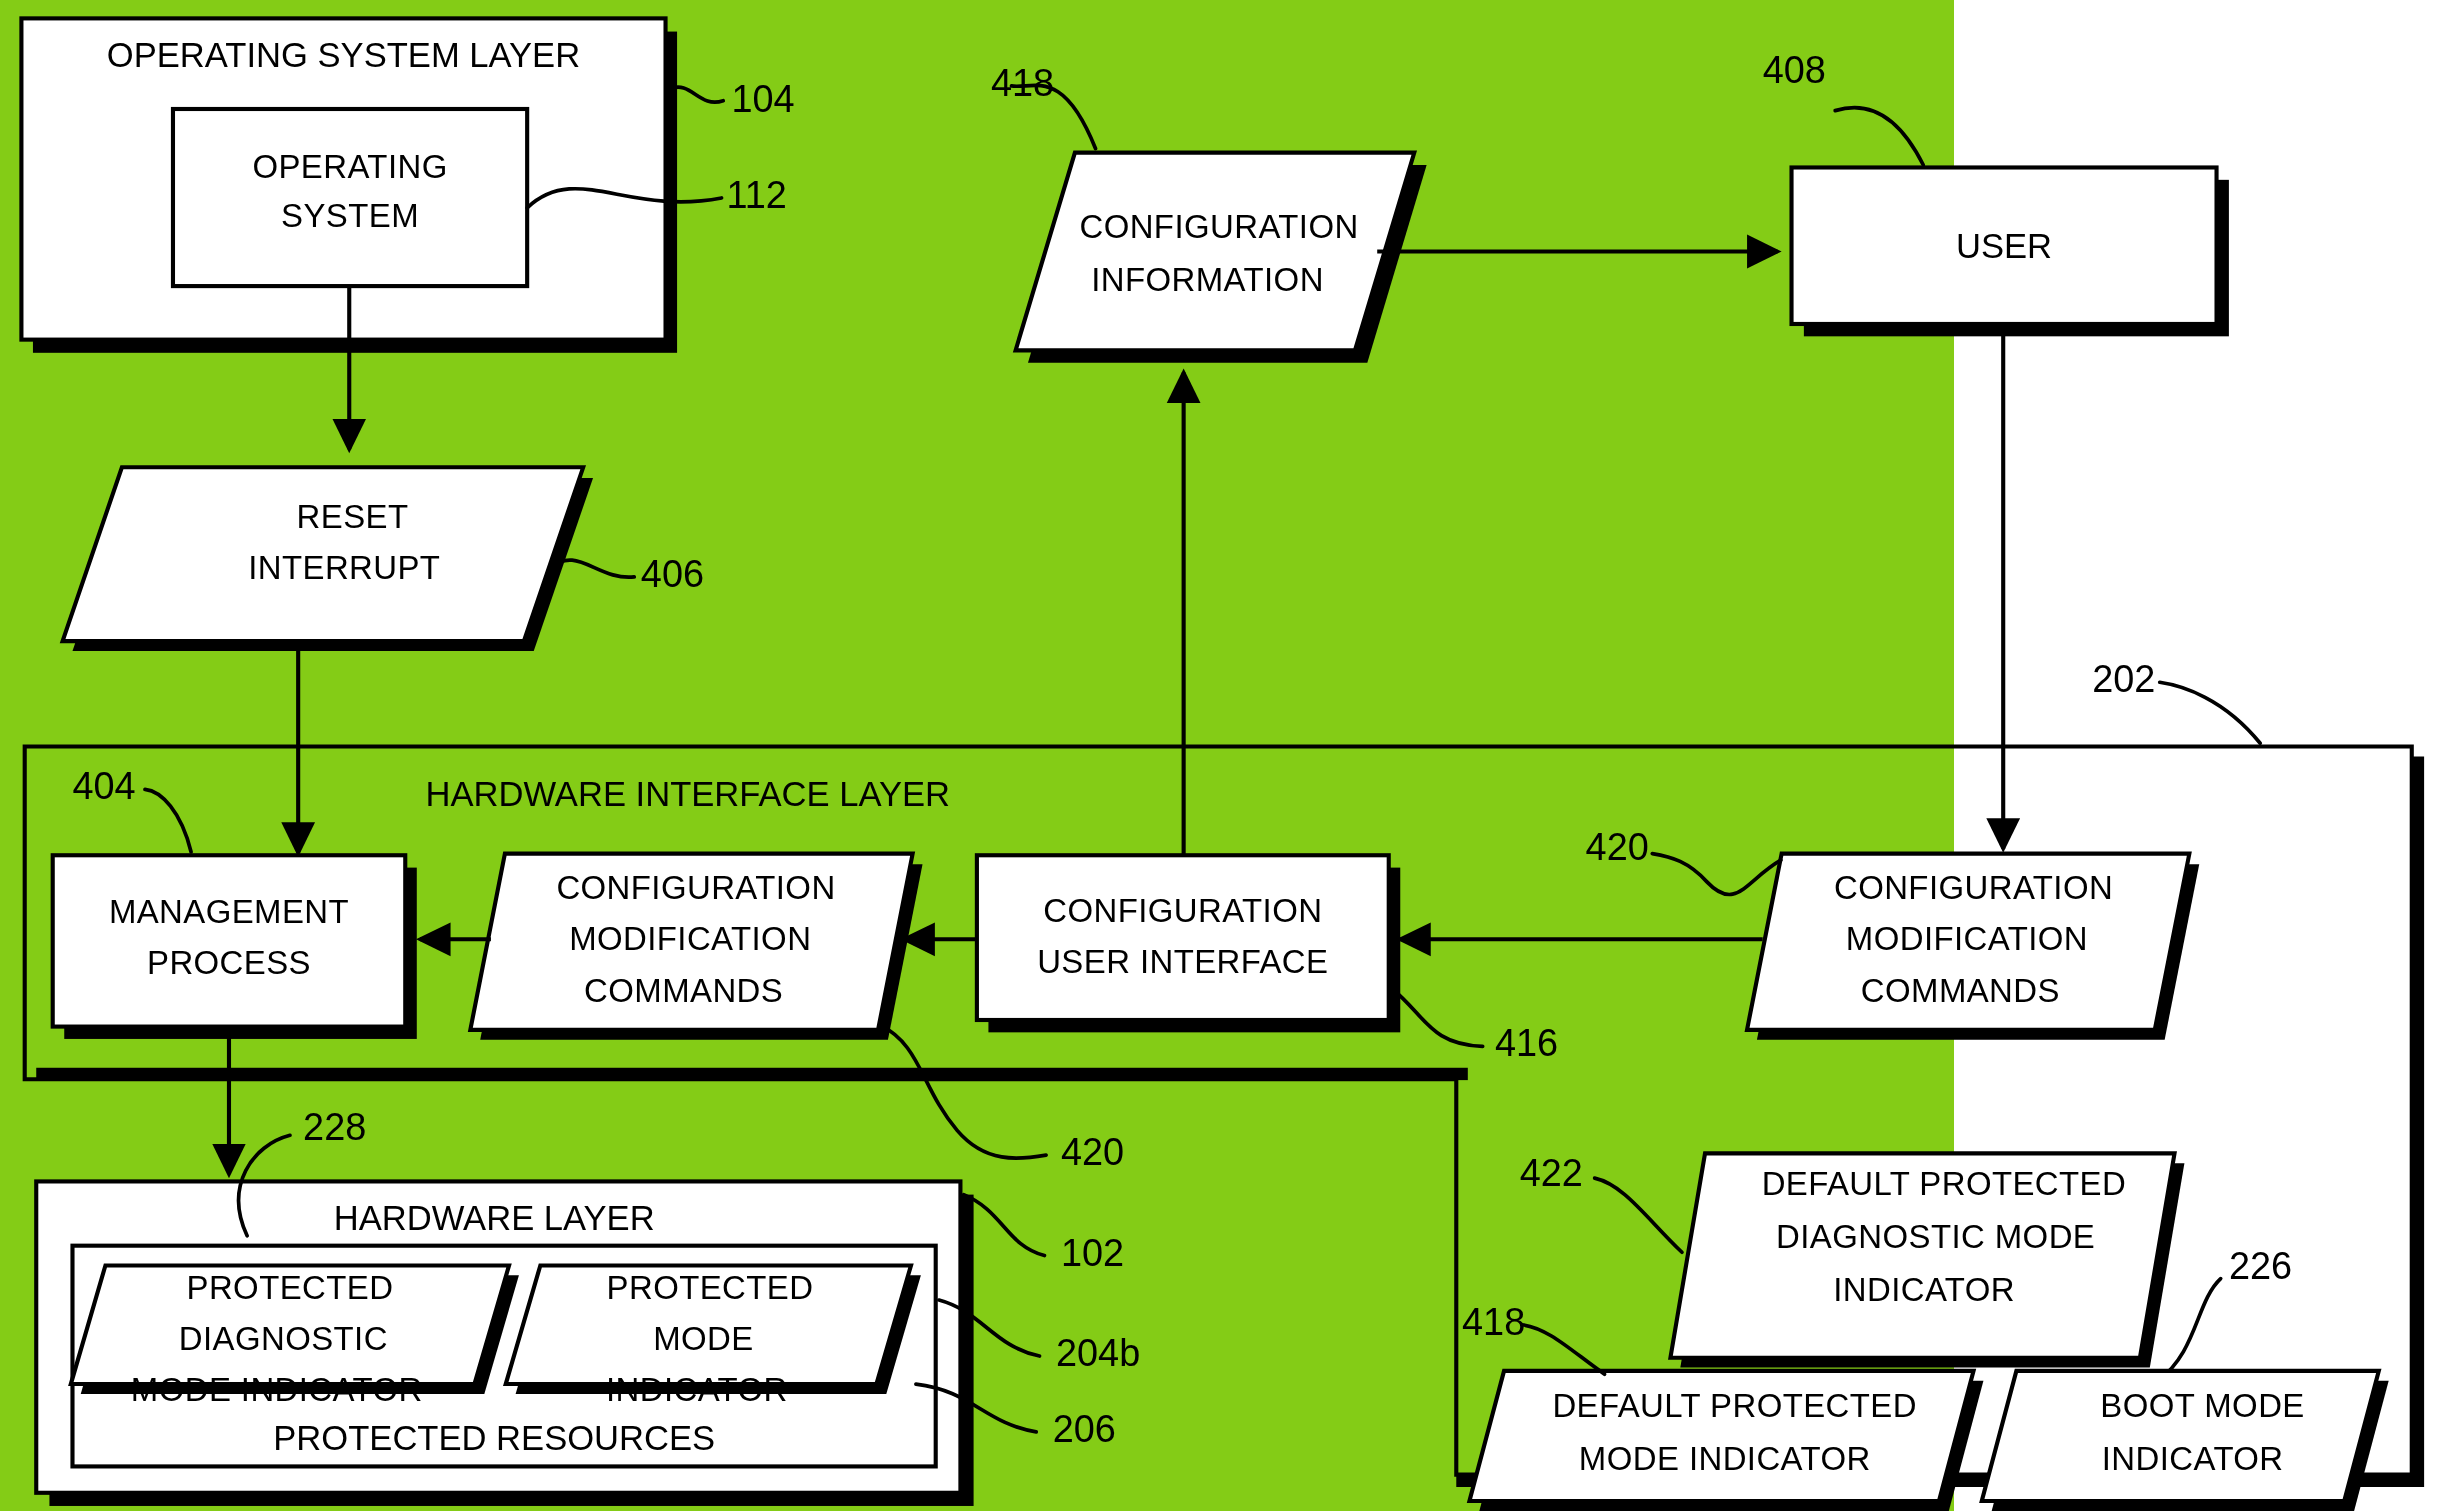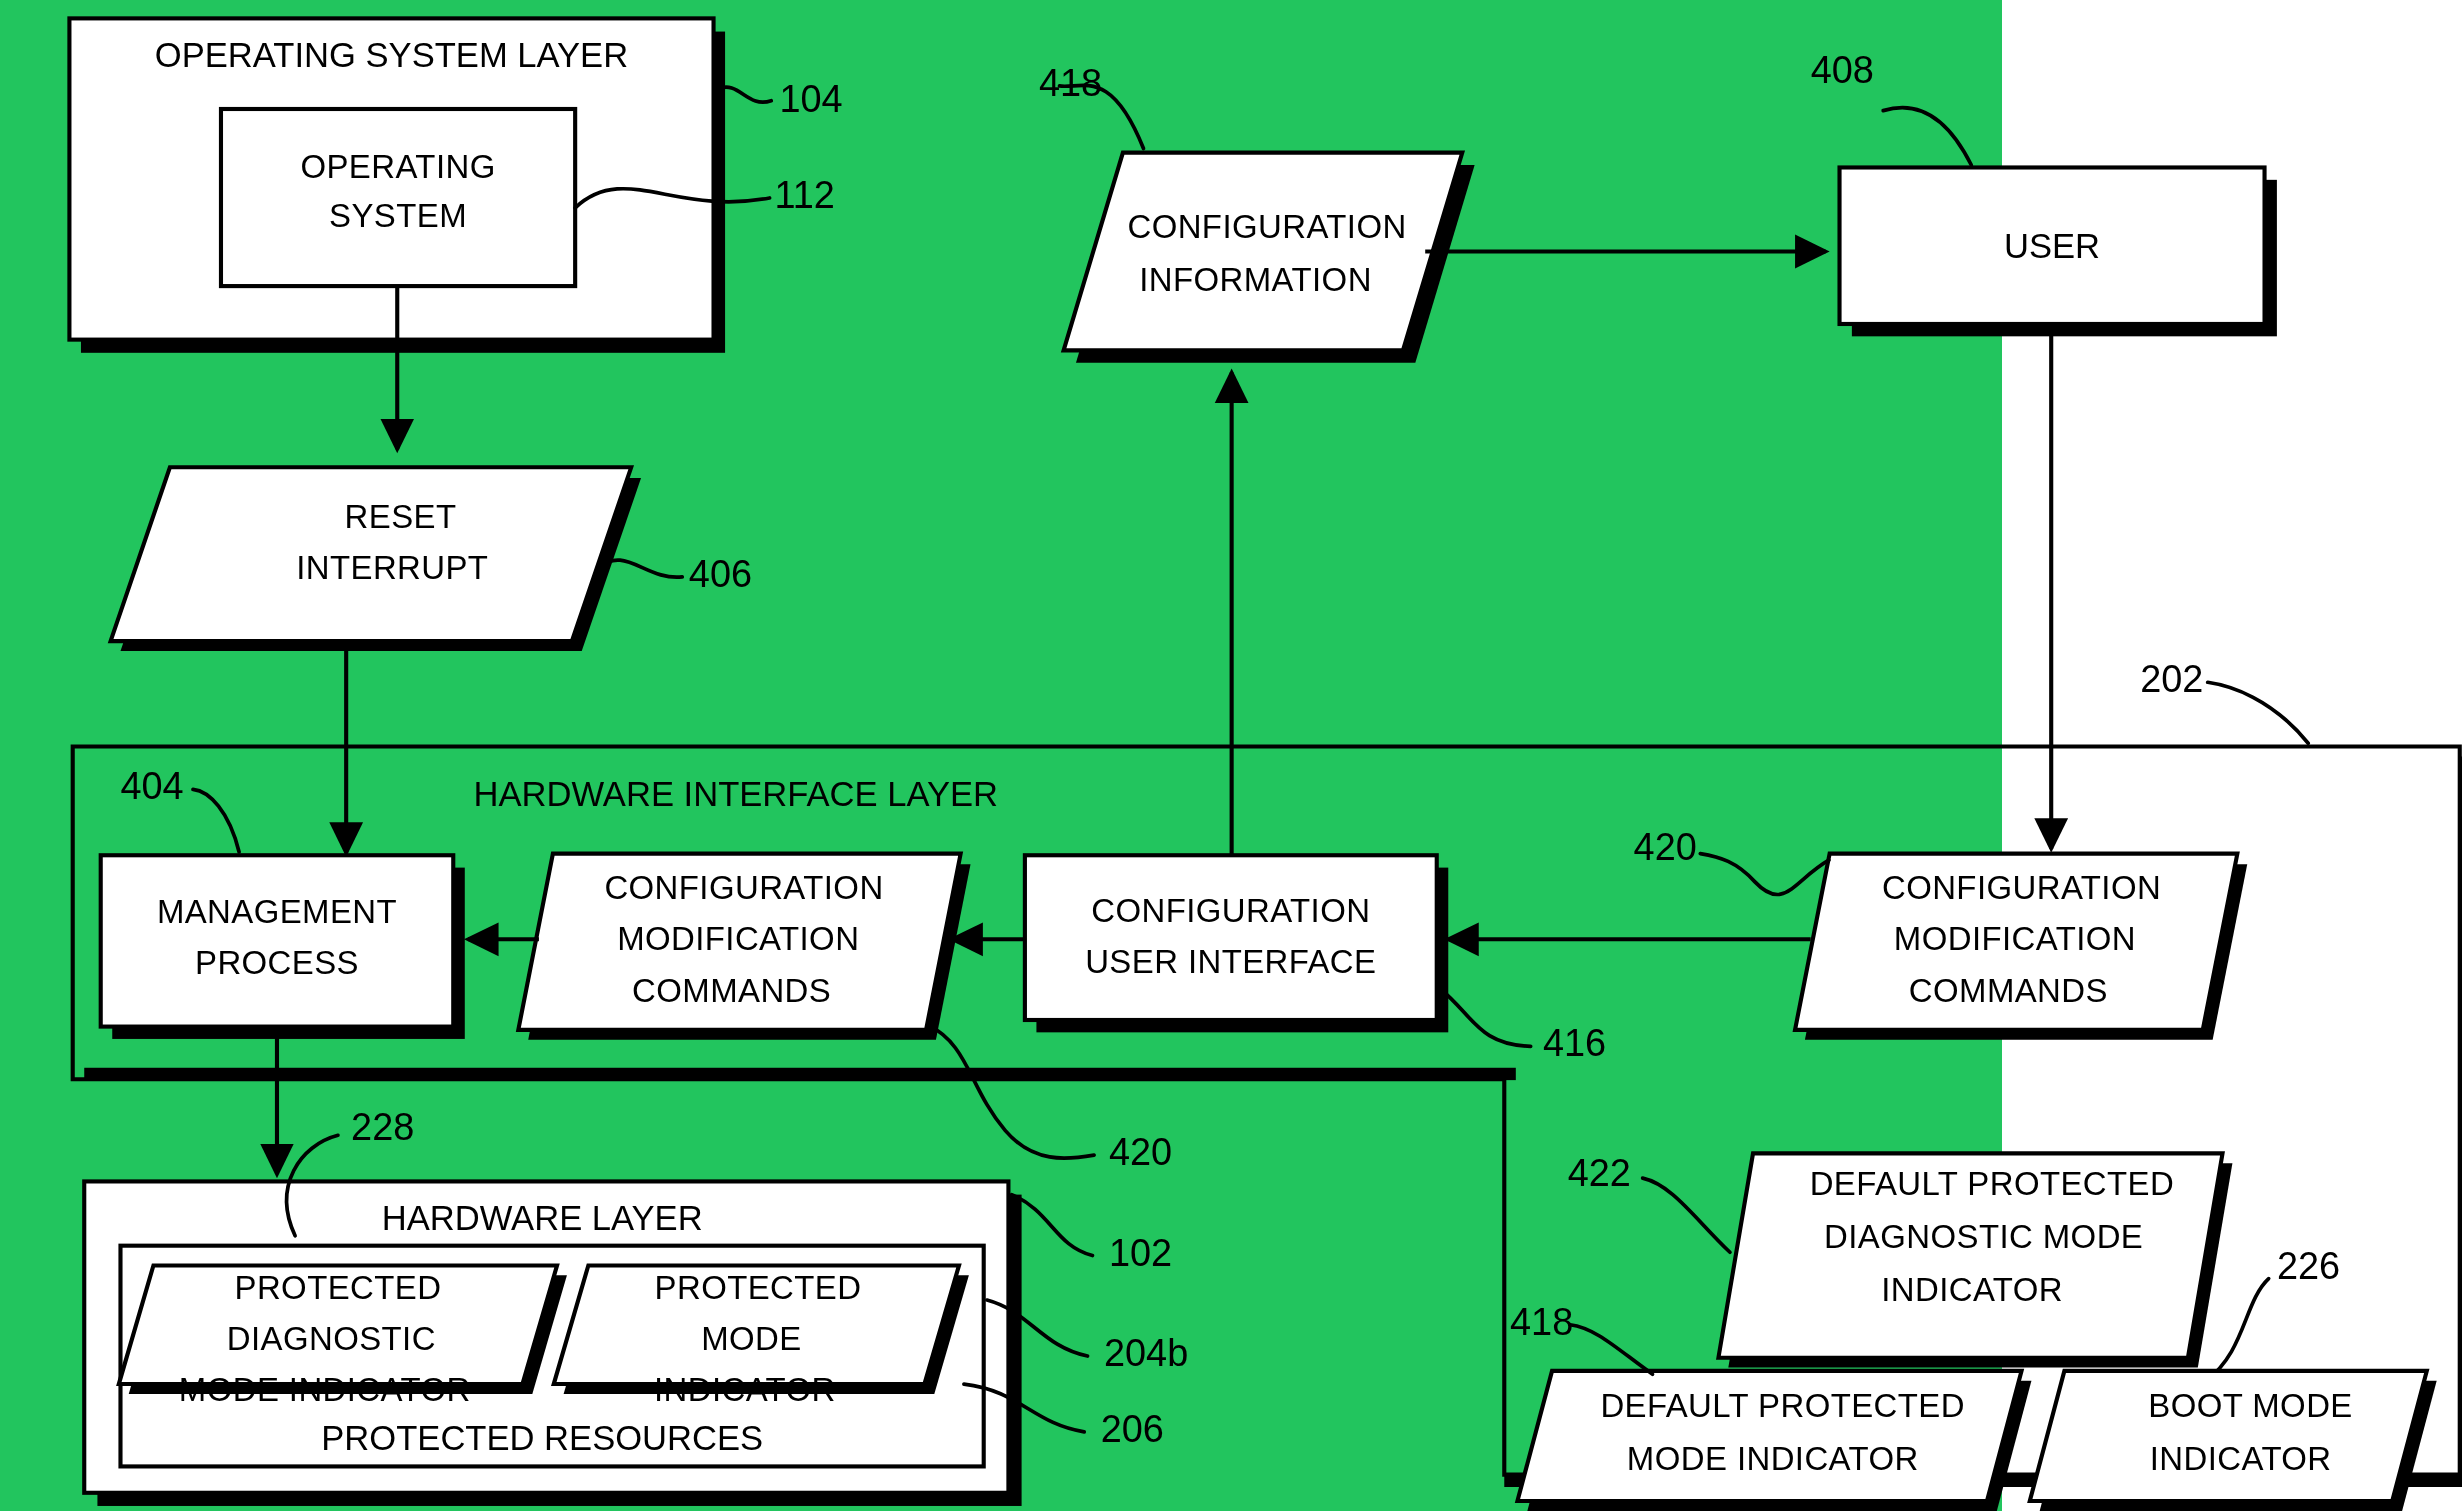--- a/index.html
+++ b/index.html
@@ -1,18 +1,18 @@
 <!DOCTYPE html>
 <html style="font-size:13px"><head>
 <meta charset="utf-8">
 <style>
   html,body{margin:0;padding:0;background:#ffffff;}
   body{width:2462px;height:1512px;overflow:hidden;
        font-family:"Liberation Sans","DejaVu Sans",sans-serif;}
-  #figure{position:relative;width:1954px;height:1512px;background:#22c55e;padding-left:48px;}
+  #figure{position:relative;width:1954px;height:1512px;background:#84cc16;}
   svg{display:block;}
   text{font-family:"Liberation Sans","DejaVu Sans",sans-serif;fill:#000;}
   .lbl{font-size:40px;text-anchor:middle;dominant-baseline:middle;letter-spacing:0.5px;}
   .lblbig{font-size:42px;text-anchor:middle;dominant-baseline:middle;}
   .ref{font-size:46px;text-anchor:start;dominant-baseline:middle;}
   .shape{fill:#ffffff;stroke:#000000;stroke-width:5;}
   .shadow{fill:#000000;stroke:none;}
   .outer{fill:none;stroke:#000000;stroke-width:5;}
   .conn{fill:none;stroke:#000000;stroke-width:5;}
   .leader{fill:none;stroke:#000000;stroke-width:4.5;stroke-linecap:round;}

